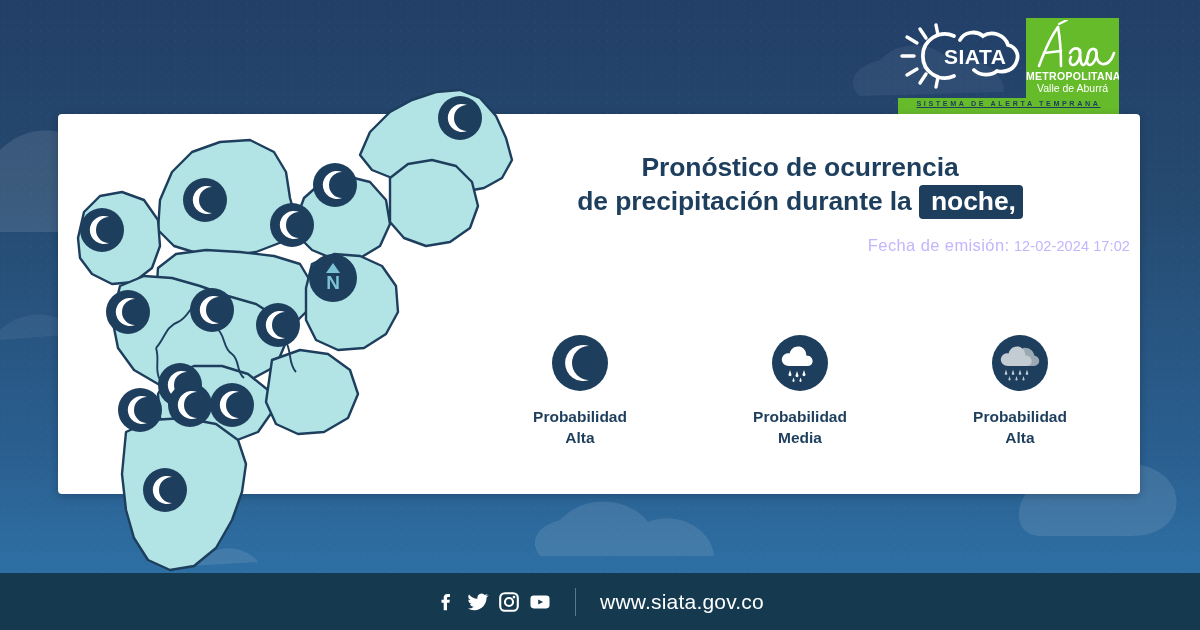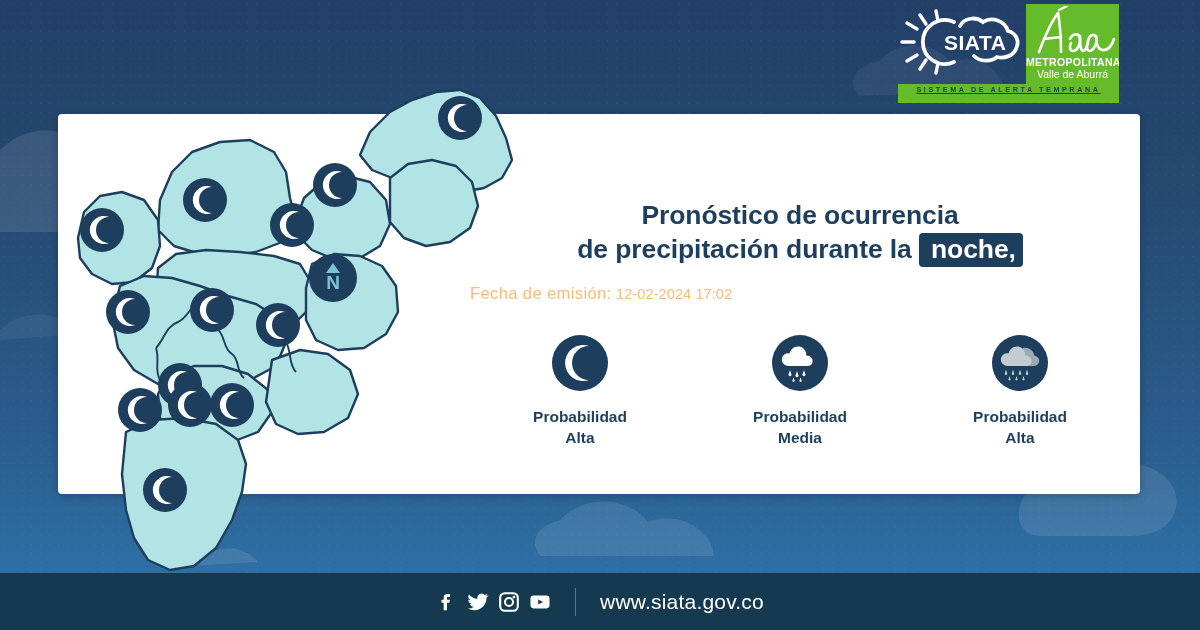--- a/index.html
+++ b/index.html
@@ -11,21 +11,21 @@
   }
   
   #bg { position:absolute; inset:0; background:linear-gradient(180deg,#223f68 0%,#25496f 30%,#2a5f90 72%,#2f73a8 95%); }
   #bgclouds { position:absolute; inset:0; }
   #bgdots {
     position:absolute; inset:0; opacity:.22;
     background-image:radial-gradient(circle, rgba(255,255,255,.30) .6px, transparent .7px);
     background-size:9px 9px;
   }
   
-  #logos { position:absolute; left:898px; top:4px; width:225px; height:92px; }
+  #logos { position:absolute; left:898px; top:18px; width:225px; height:92px; }
   #siata-logo { position:absolute; left:0; top:2px; width:124px; height:72px; }
   #area-logo {
     position:absolute; left:128px; top:0; width:93px; height:96px;
     background:#66bb2b; overflow:hidden;
   }
   #area-script { position:absolute; left:4px; top:2px; width:86px; height:52px; }
   #area-metro {
     position:absolute; left:0; right:0; top:52px; text-align:center;
     color:#fff; font-weight:bold; font-size:10.5px; letter-spacing:.3px; line-height:12px;
   }
@@ -41,32 +41,32 @@
   }
   
   #panel {
     position:absolute; left:58px; top:114px; width:1082px; height:380px;
     background:#fff; border-radius:4px;
     box-shadow:0 2px 10px rgba(0,0,0,.22);
   }
   
   #map { position:absolute; left:60px; top:60px; width:470px; height:520px; overflow:visible; }
   
-  #content { position:absolute; left:470px; top:150px; width:660px;margin-top:48px; }
+  #content { position:absolute; left:470px; top:150px; width:660px; }
   #headline {
     text-align:center; color:#1d3e5c;
     font-size:26.5px; font-weight:bold; line-height:34px; letter-spacing:-.1px;
   }
   #headline .hl {
     background:#1d3e5c; color:#fff; border-radius:4px;
     padding:2px 7px 3px 12px; display:inline-block; line-height:29px;
   }
   #datewrap {
-    text-align:left; margin-top:17px;
-    color:#fdba74; white-space:nowrap;
+    text-align:right; margin-top:17px;
+    color:#c4b5fd; white-space:nowrap;
   }
   #date-label { font-size:16.5px; letter-spacing:.4px; }
   #date-value { font-size:14.5px; letter-spacing:.1px; }
   
   #legend {
     position:absolute; left:470px; top:335px; width:660px;
     display:flex; justify-content:space-around; align-items:flex-start;font-weight:bold;
   }
   .leg { width:180px; text-align:center; }
   .leg-icon { width:56px; height:56px; margin:0 auto 11px auto; }

